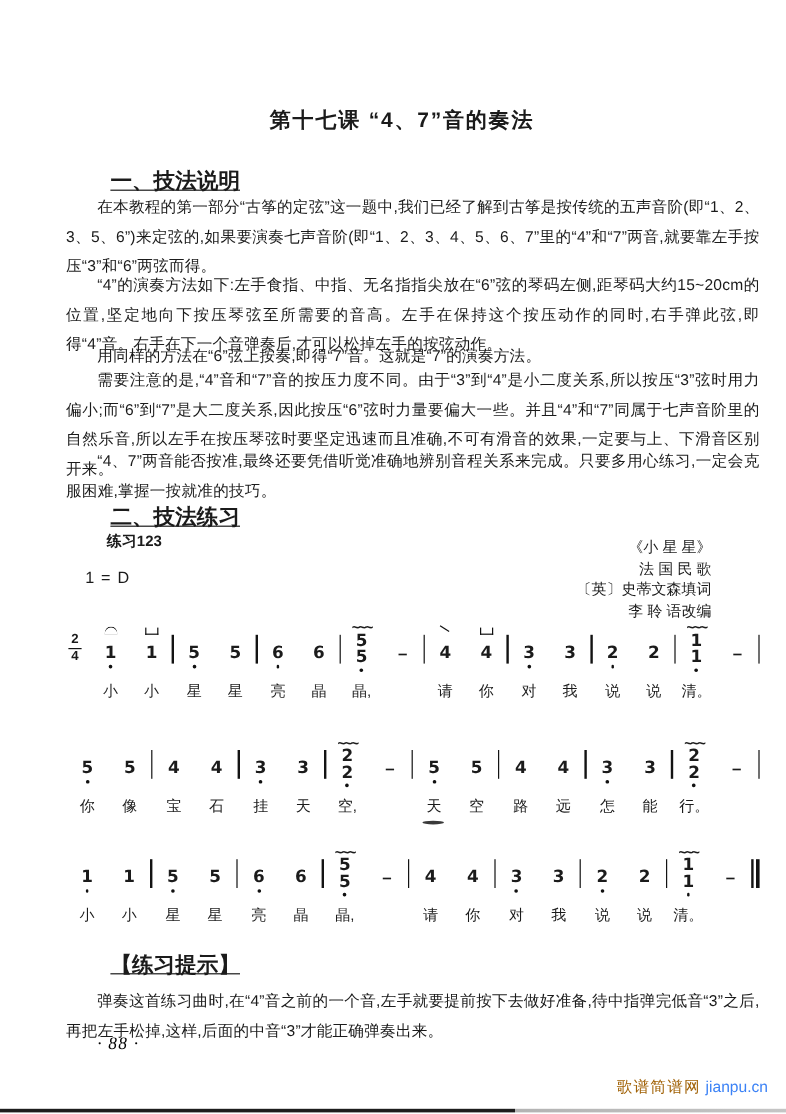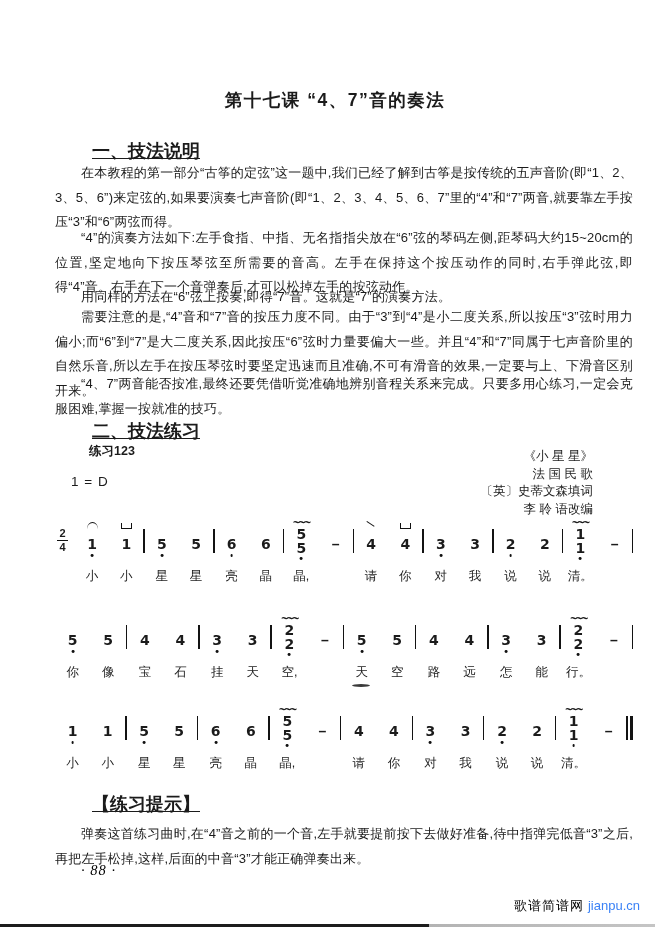--- a/index.html
+++ b/index.html
@@ -21,21 +21,21 @@
   }
   .exercise-label{left:74px;top:443px;font-size:12.5px;font-weight:700;}
   .key-sig{left:56px;top:474px;font-size:13.5px;font-weight:400;letter-spacing:1px;}
   .credits{right:62px;top:448px;text-align:right;font-size:12.5px;line-height:17.6px;}
   .tip-text{top:812px;margin-top:10px;}
   .page-number{
     left:30px;top:862px;font-size:14.5px;font-style:italic;
     font-family:"Liberation Serif","DejaVu Serif",serif;letter-spacing:1px;color:#000000;margin-left:36px;
   }
   .watermark{right:15px;top:897px;font-size:13px;letter-spacing:1px;}
-  .watermark .wm-cn{color:#000000;}
+  .watermark .wm-cn{color:#a16207;}
   .watermark .wm-url{color:#3b82f6;margin-left:4px;letter-spacing:0;}
   .bottom-rule{
     left:0;top:924px;width:655px;height:3px;
     background:linear-gradient(to right,#1d1d1d 0,#1d1d1d 64%,#b3b3b3 64%,#c6c6c6 100%);
   }
   .stray-dot{left:352px;top:684px;width:3px;height:3px;border-radius:50%;background:#3a3a3a;}
   
   .score-line{left:40px;width:578px;display:flex;align-items:flex-start;}
   .timesig{
     display:flex;flex-direction:column;align-items:center;margin-top:12px;margin-right:5px;

